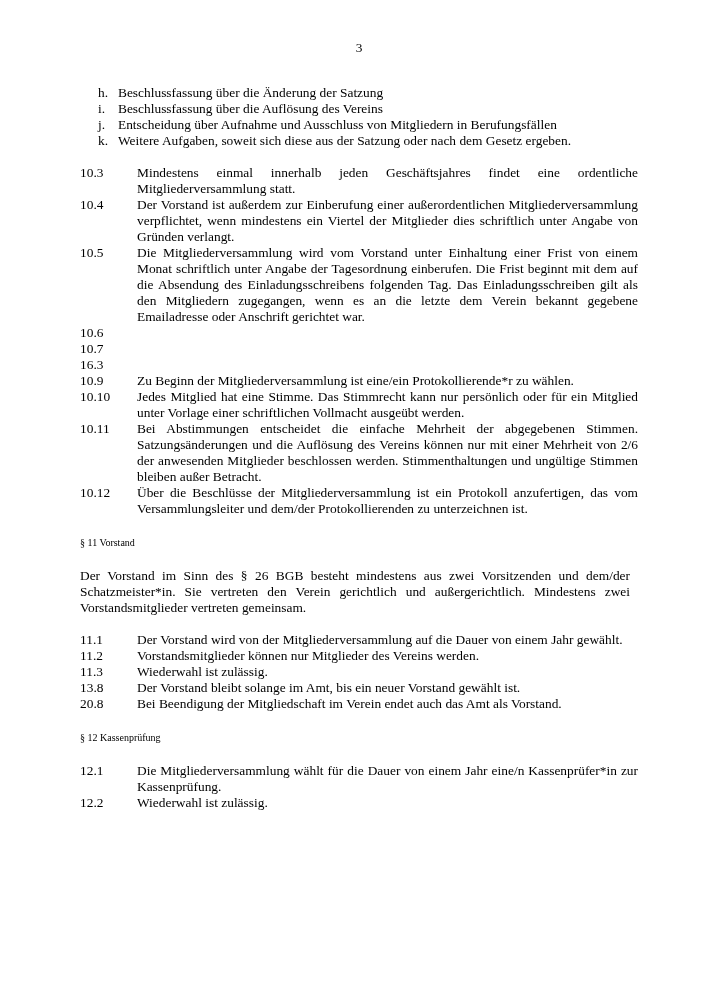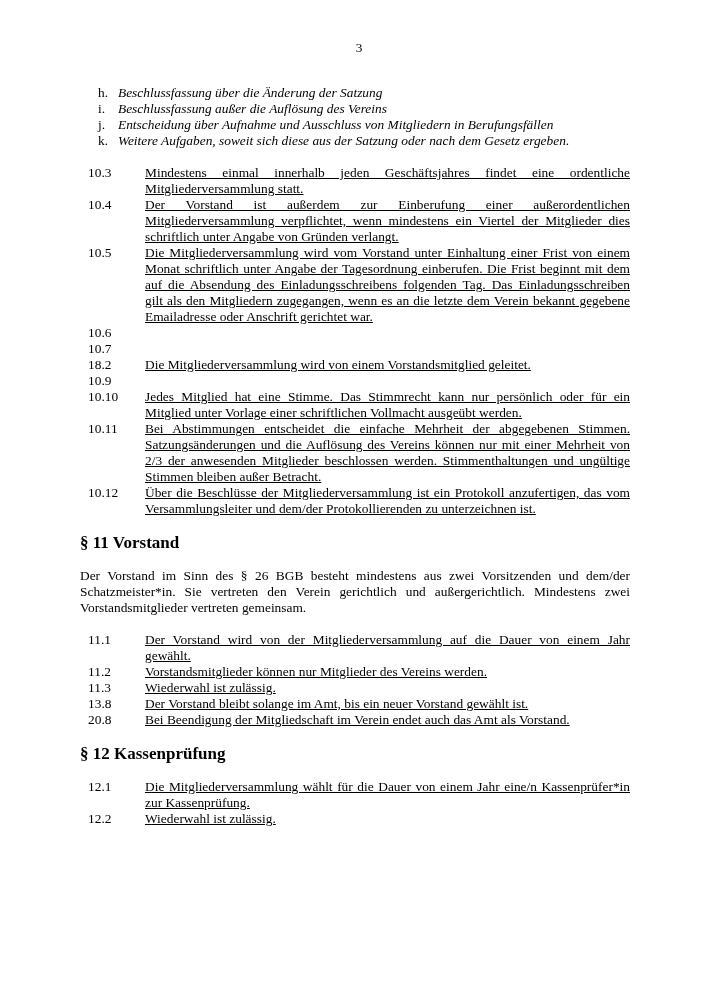--- a/index.html
+++ b/index.html
@@ -32,44 +32,42 @@
   }
   .letter-item {
     display: flex;
   }
   .letter-marker {
     flex: none;
     width: 20px;
   }
   .letter-text {
     flex: 1;
-    font-style: italic;
   }
   
   .num-list {
-    margin: 8px;
+    margin: 0;
     padding: 0;
   }
   .num-item {
     display: flex;
   }
   .num-marker {
     flex: none;
     width: 57px;
   }
   .num-text {
     flex: 1;
     text-align: justify;
     hyphens: none;
-    text-decoration: underline;
   }
   
   .section-heading {
-    font-size: 17px;
-    font-weight: bold;
+    font-size: 10px;
+    font-weight: normal;
     line-height: 16px;
     margin: 18px 0 17px 0;
   }
   
   .intro-para {
     margin: 0 8px 16px 0;
     text-align: justify;
     hyphens: none;
   }
 </style>
@@ -80,21 +78,21 @@
 
   <div class="page-number">3</div>
 
   <ul class="letter-list">
     <li class="letter-item">
       <span class="letter-marker">h.</span>
       <span class="letter-text">Beschlussfassung über die Änderung der Satzung</span>
     </li>
     <li class="letter-item">
       <span class="letter-marker">i.</span>
-      <span class="letter-text">Beschlussfassung außer die Auflösung des Vereins</span>
+      <span class="letter-text">Beschlussfassung über die Auflösung des Vereins</span>
     </li>
     <li class="letter-item">
       <span class="letter-marker">j.</span>
       <span class="letter-text">Entscheidung über Aufnahme und Ausschluss von Mitgliedern in Berufungsfällen</span>
     </li>
     <li class="letter-item">
       <span class="letter-marker">k.</span>
       <span class="letter-text">Weitere Aufgaben, soweit sich diese aus der Satzung oder nach dem Gesetz ergeben.</span>
     </li>
   </ul>
@@ -112,33 +110,33 @@
       <span class="num-marker">10.5</span>
       <div class="num-text">Die Mitgliederversammlung wird vom Vorstand unter Einhaltung einer Frist von einem Monat schriftlich unter Angabe der Tagesordnung einberufen. Die Frist beginnt mit dem auf die Absendung des Einladungsschreibens folgenden Tag. Das Einladungsschreiben gilt als den Mitgliedern zugegangen, wenn es an die letzte dem Verein bekannt gegebene Emailadresse oder Anschrift gerichtet war.</div>
     </div>
     <div class="num-item">
       <span class="num-marker">10.6</span>
     </div>
     <div class="num-item">
       <span class="num-marker">10.7</span>
     </div>
     <div class="num-item">
-      <span class="num-marker">18.2</span>
-      <div class="num-text">Die Mitgliederversammlung wird von einem Vorstandsmitglied geleitet.</div>
+      <span class="num-marker">16.3</span>
     </div>
     <div class="num-item">
       <span class="num-marker">10.9</span>
+      <div class="num-text">Zu Beginn der Mitgliederversammlung ist eine/ein Protokollierende*r zu wählen.</div>
     </div>
     <div class="num-item">
       <span class="num-marker">10.10</span>
       <div class="num-text">Jedes Mitglied hat eine Stimme. Das Stimmrecht kann nur persönlich oder für ein Mitglied unter Vorlage einer schriftlichen Vollmacht ausgeübt werden.</div>
     </div>
     <div class="num-item">
       <span class="num-marker">10.11</span>
-      <div class="num-text">Bei Abstimmungen entscheidet die einfache Mehrheit der abgegebenen Stimmen. Satzungsänderungen und die Auflösung des Vereins können nur mit einer Mehrheit von 2/3 der anwesenden Mitglieder beschlossen werden. Stimmenthaltungen und ungültige Stimmen bleiben außer Betracht.</div>
+      <div class="num-text">Bei Abstimmungen entscheidet die einfache Mehrheit der abgegebenen Stimmen. Satzungsänderungen und die Auflösung des Vereins können nur mit einer Mehrheit von 2/6 der anwesenden Mitglieder beschlossen werden. Stimmenthaltungen und ungültige Stimmen bleiben außer Betracht.</div>
     </div>
     <div class="num-item">
       <span class="num-marker">10.12</span>
       <div class="num-text">Über die Beschlüsse der Mitgliederversammlung ist ein Protokoll anzufertigen, das vom Versammlungsleiter und dem/der Protokollierenden zu unterzeichnen ist.</div>
     </div>
   </div>
 
   <h2 class="section-heading">§ 11 Vorstand</h2>
 
   <p class="intro-para">Der Vorstand im Sinn des § 26 BGB besteht mindestens aus zwei Vorsitzenden und dem/der Schatzmeister*in. Sie vertreten den Verein gerichtlich und außergerichtlich. Mindestens zwei Vorstandsmitglieder vertreten gemeinsam.</p>

